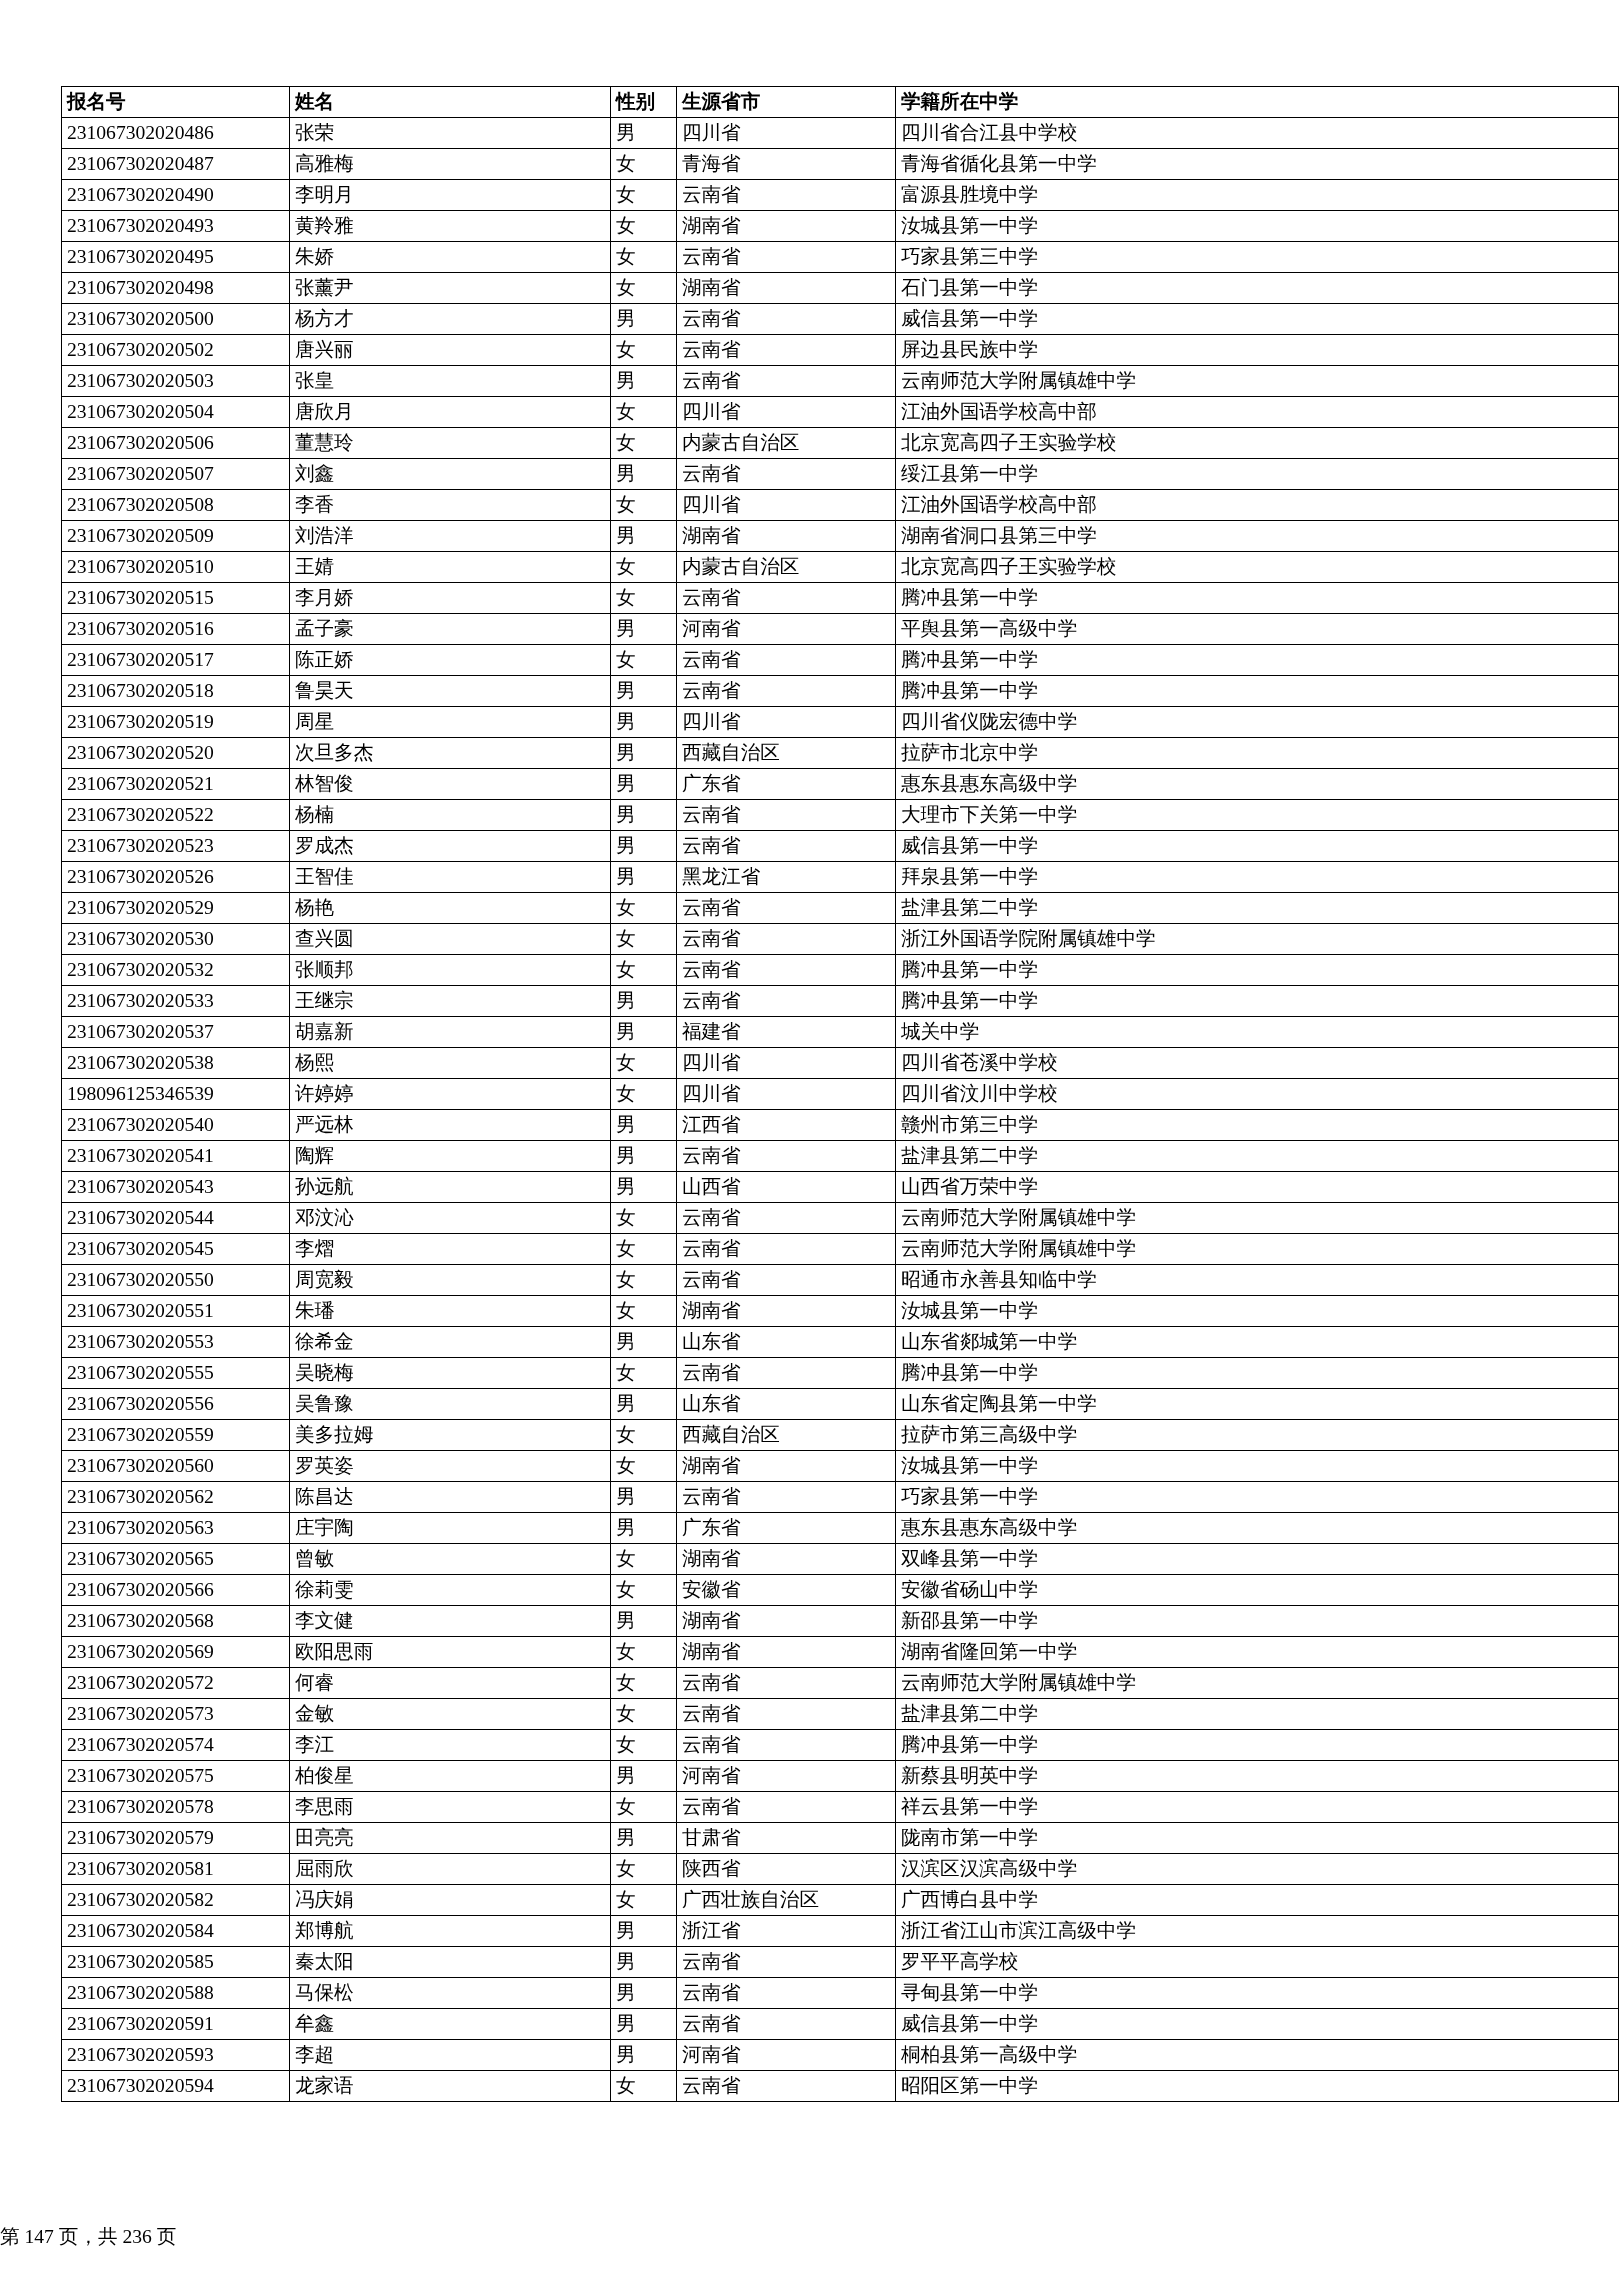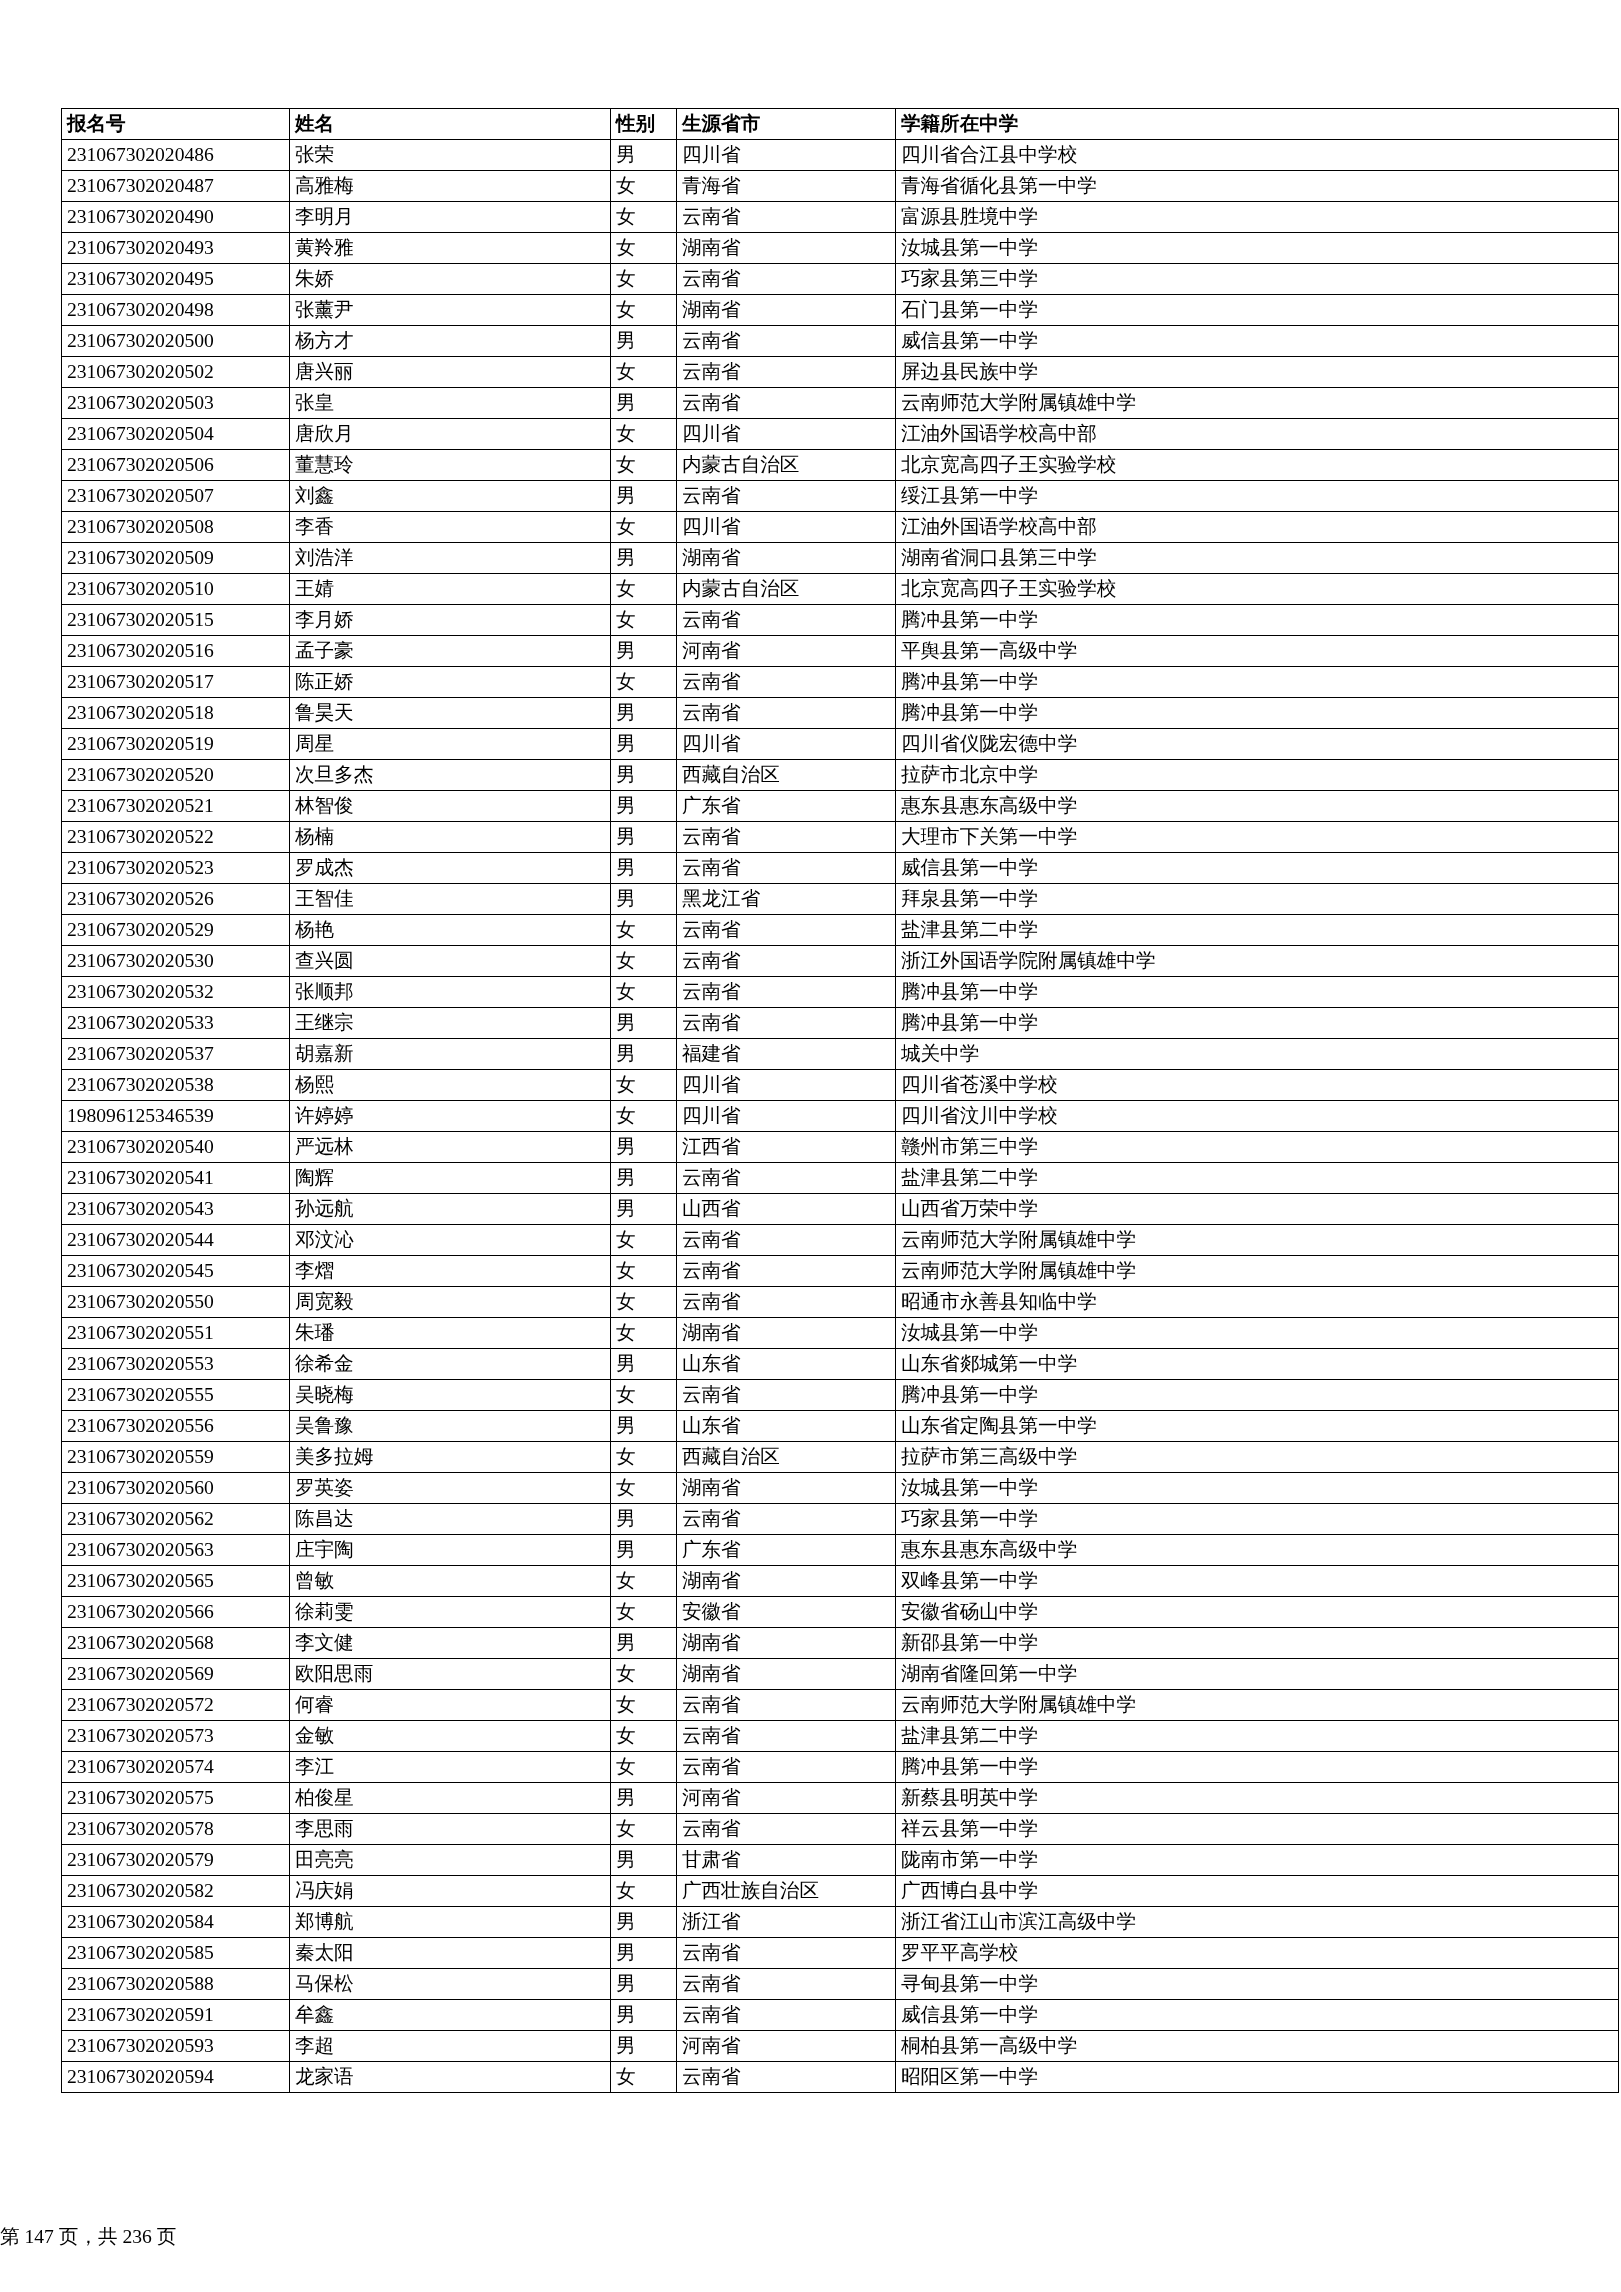--- a/index.html
+++ b/index.html
@@ -10,21 +10,21 @@
   body {
     position: relative;
     width: 1621px;
     height: 2293px;
     font-family: "Liberation Serif", "DejaVu Serif", serif;
     color: #000000;
   }
   .table-wrap {
     position: absolute;
     left: 61px;
-    top: 108px;
+    top: 86px;
   }
   table.student-table {
     border-collapse: collapse;
     table-layout: fixed;
     width: 1556px;
   }
   table.student-table th,
   table.student-table td {
     border: 1px solid #000000;
     height: 30px;
@@ -460,20 +460,27 @@
           <td>祥云县第一中学</td>
         </tr>
         <tr>
           <td>231067302020579</td>
           <td>田亮亮</td>
           <td>男</td>
           <td>甘肃省</td>
           <td>陇南市第一中学</td>
         </tr>
         <tr>
+          <td>231067302020581</td>
+          <td>屈雨欣</td>
+          <td>女</td>
+          <td>陕西省</td>
+          <td>汉滨区汉滨高级中学</td>
+        </tr>
+        <tr>
           <td>231067302020582</td>
           <td>冯庆娟</td>
           <td>女</td>
           <td>广西壮族自治区</td>
           <td>广西博白县中学</td>
         </tr>
         <tr>
           <td>231067302020584</td>
           <td>郑博航</td>
           <td>男</td>

